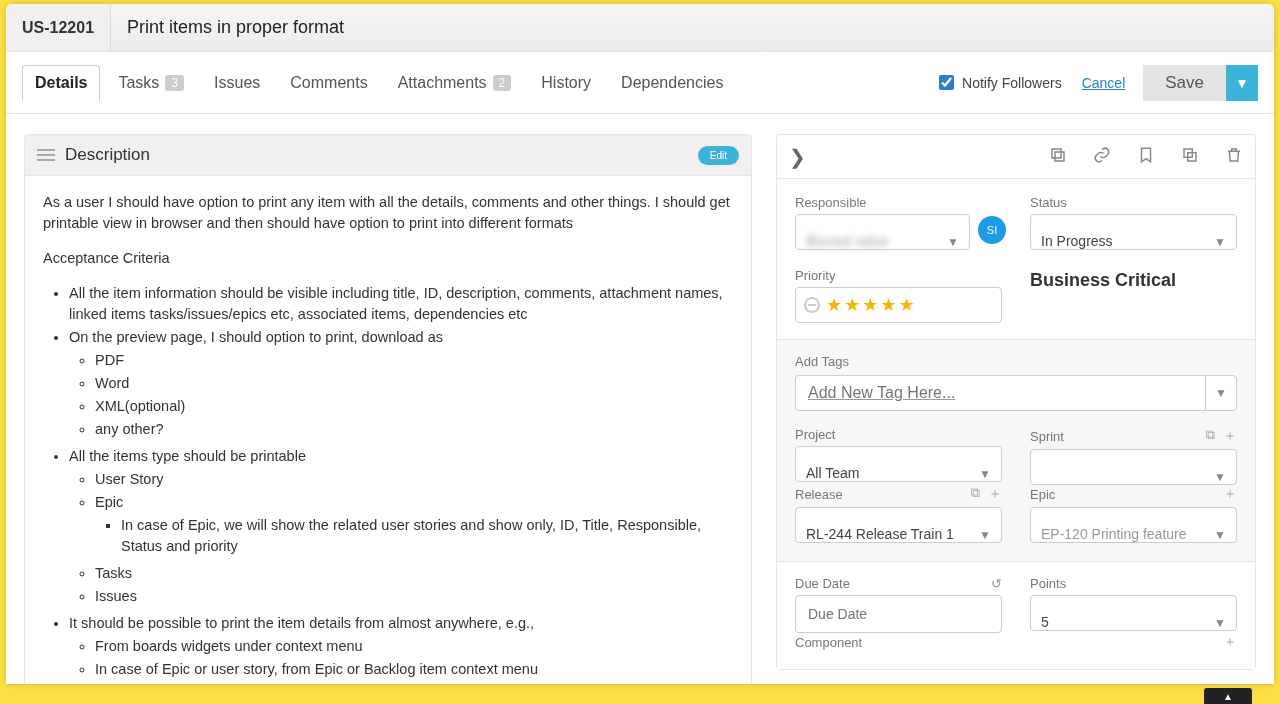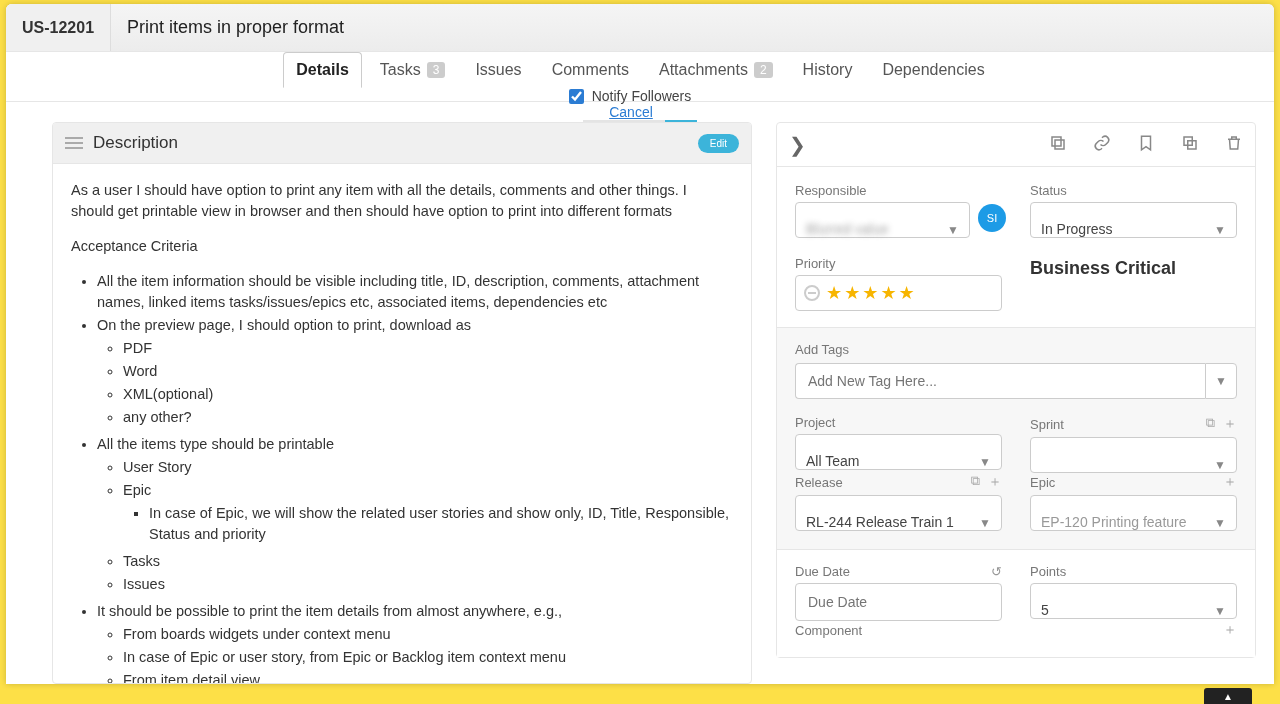--- a/index.html
+++ b/index.html
@@ -5,34 +5,34 @@
 * { box-sizing: border-box; margin: 0; padding: 0; }
 body { font-family: "Helvetica Neue", Arial, sans-serif; font-size: 14px; color: #333; background: #fff; }
 
 .shell { width: 1280px; height: 704px; position: relative; overflow: hidden; background: #fde047; padding-top: 4px; }
 .dialog { background: #fff; border-radius: 6px 6px 0 0; margin: 0 6px 0 6px; box-shadow: 0 0 6px rgba(0,0,0,.2); height: 680px; overflow: hidden; }
 
 .titlebar { display: flex; align-items: center; height: 48px; border-bottom: 1px solid #e6e6e6; background: linear-gradient(#f5f5f5,#ececec); }
 .id-chip { font-weight: 700; font-size: 16px; height: 100%; display: flex; align-items: center; padding: 0 16px; border-right: 1px solid #ddd; background: #f0f0f0; }
 .item-title { font-size: 18px; padding-left: 16px; color: #222; }
 
-.toolbar { display: flex; align-items: center; height: 50px; border-bottom: 1px solid #e6e6e6; padding: 0 16px; flex-direction: column; }
+.toolbar { display: flex; align-items: center; height: 62px; border-bottom: 1px solid #e6e6e6; padding: 0 16px; }
 .tabs { display: flex; gap: 6px; }
 .tab { display: flex; align-items: center; gap: 6px; padding: 8px 12px; font-size: 16px; color: #555; cursor: pointer; border-radius: 4px 4px 0 0; }
 .tab.active { background: #fff; border: 1px solid #ccc; border-bottom-color: #fff; font-weight: 700; color: #222; }
 .badge { background: #ccc; color: #fff; border-radius: 3px; font-size: 12px; padding: 1px 6px; }
 .spacer { flex: 1; }
 .notify { display: flex; align-items: center; gap: 8px; margin-right: 20px; color: #444; }
 .notify input { accent-color: #2b7cd3; width: 15px; height: 15px; }
 .link { color: #2b7cd3; text-decoration: underline; cursor: pointer; margin-right: 18px; }
 .btn-save-wrap { display: flex; }
 .btn-save { background: #e4e4e4; border: none; color: #555; font-size: 17px; padding: 8px 22px; cursor: pointer; }
 .btn-caret { background: #3cb4da; border: none; color: #fff; width: 32px; font-size: 14px; cursor: pointer; }
 
-.workspace { display: flex; gap: 24px; padding: 20px 18px 0 18px; height: calc(100% - 98px); margin-left: 28px; }
+.workspace { display: flex; gap: 24px; padding: 20px 18px 0 18px; height: calc(100% - 98px); }
 .left { flex: 1; border: 1px solid #e6e6e6; border-radius: 4px; overflow: auto; }
 .desc-hdr { display: flex; align-items: center; justify-content: space-between; background: #f0f0f0; border-bottom: 1px solid #e6e6e6; padding: 10px 12px; }
 .desc-hdr-left { display: flex; align-items: center; gap: 10px; }
 .hamburger { width: 18px; height: 12px; background: linear-gradient(#aaa 2px, transparent 2px 5px, #aaa 5px 7px, transparent 7px 10px, #aaa 10px 12px); }
 .desc-title { font-size: 17px; color: #333; }
 .btn-edit { background: #3cb4da; color: #fff; border: none; border-radius: 10px; padding: 4px 12px; font-size: 10px; cursor: pointer; }
 .desc-body { padding: 16px 18px 30px 18px; font-size: 14.5px; color: #333; line-height: 1.45; }
 .desc-body p { margin-bottom: 14px; }
 .desc-body ul { margin-left: 26px; margin-bottom: 6px; list-style: disc; }
 .desc-body ul ul { list-style: circle; }
@@ -55,21 +55,21 @@
 .avatar { width: 28px; height: 28px; border-radius: 50%; background: #1d9be6; color: #fff; font-size: 11px; display: flex; align-items: center; justify-content: center; margin-left: -4px; position: relative; left: 4px; }
 .stars-box { border: 1px solid #ccc; border-radius: 4px; height: 36px; display: flex; align-items: center; padding: 0 8px; gap: 2px; margin-top: 4px; }
 .no-circle { width: 16px; height: 16px; border-radius: 50%; border: 2px solid #ccc; position: relative; margin-right: 4px; }
 .no-circle::after { content: ""; position: absolute; left: 2px; top: 5px; width: 8px; height: 2px; background: #ccc; }
 .star { color: #f7b500; font-size: 18px; }
 .priority-label { font-size: 18px; font-weight: 700; color: #333; }
 
 .section { border-top: 1px solid #e6e6e6; padding: 14px 18px 18px 18px; background: #f7f7f7; }
 .section.white { background: #fff; }
 .add-tag-row { display: flex; gap: 0; }
-.tag-input { flex: 1; border: 1px solid #ccc; border-right: none; border-radius: 4px 0 0 4px; height: 36px; padding: 0 12px; font-size: 14px; color: #999; }
+.tag-input { flex: 1; border: 1px solid #ccc; border-right: none; border-radius: 4px 0 0 4px; height: 36px; padding: 0 12px; font-size: 16px; color: #999; text-decoration: underline; }
 .tag-caret { width: 32px; border: 1px solid #ccc; border-radius: 0 4px 4px 0; background: #fff; display: flex; align-items: center; justify-content: center; color: #888; font-size: 12px; }
 
 .two-col { display: grid; grid-template-columns: 1fr 1fr; gap: 0 28px; }
 .due-input { border: 1px solid #ccc; border-radius: 4px; height: 38px; padding: 0 12px; width: 100%; color: #999; margin-top: 4px; font-size: 14px; }
 .reset-icon { color: #999; }
 .plus { font-size: 14px; }
 
 .footerbar { position: absolute; bottom: 0; left: 0; right: 0; height: 16px; display: flex; justify-content: flex-end; padding-right: 28px; }
 .footer-handle { width: 48px; height: 16px; background: #222; border-radius: 3px 3px 0 0; color: #fff; font-size: 10px; display: flex; align-items: center; justify-content: center; }
 

